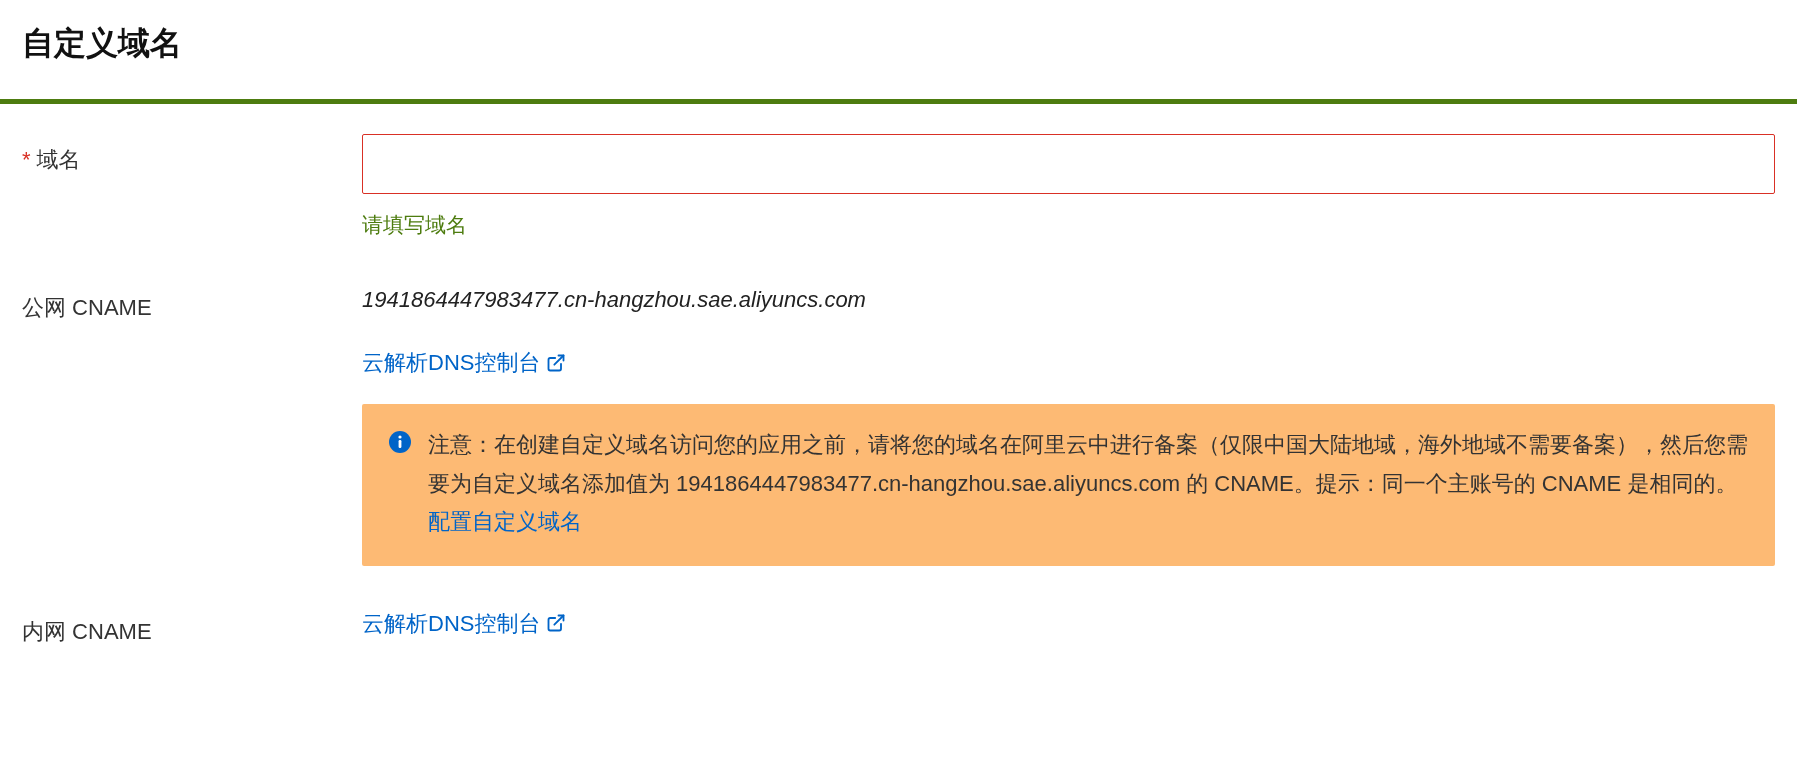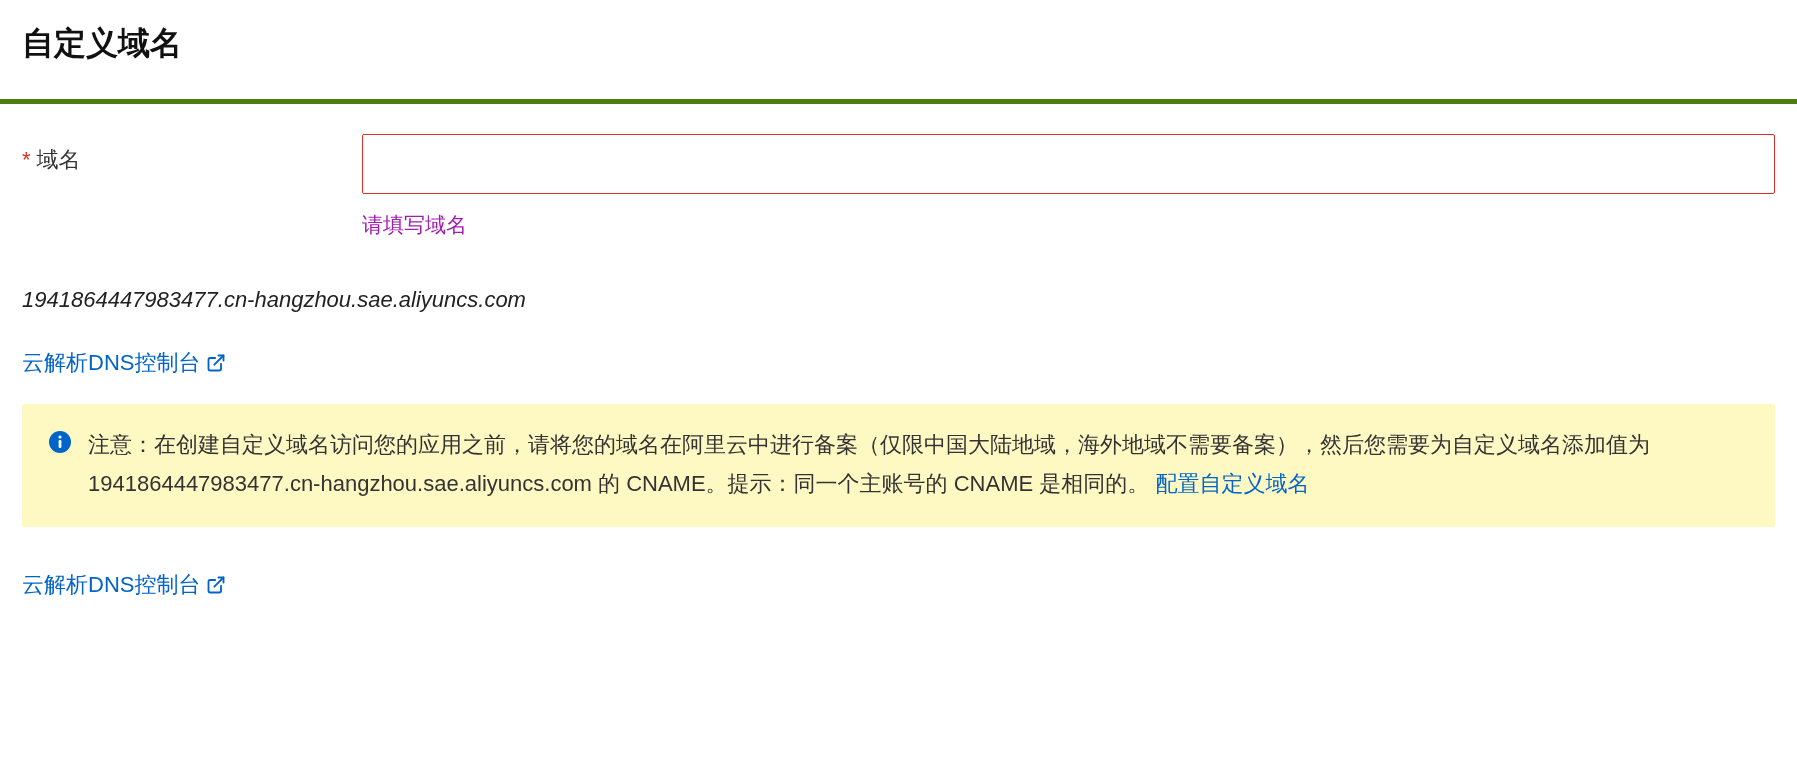--- a/index.html
+++ b/index.html
@@ -42,21 +42,21 @@
     .input-error {
       width: 100%;
       height: 60px;
       border: 1.5px solid #d93025;
       border-radius: 2px;
       padding: 8px 12px;
       font-size: 19px;
       outline: none;
     }
     .error-msg {
-      color: #a21caf;
+      color: #4d7c0f;
       margin-top: 14px;
       font-size: 21px;
     }
     .value-text {
       font-size: 22px;
       color: #222;
       margin-bottom: 28px;
       font-style: italic;
     }
     .link-row {
@@ -67,21 +67,21 @@
       font-size: 22px;
       text-decoration: none;
       cursor: pointer;
     }
     .ext-icon {
       display: inline-flex;
       width: 20px; height: 20px;
     }
     .notice-box {
       margin-top: 24px;
-      background: #fef9c3;
+      background: #fdba74;
       padding: 22px 26px 24px 26px;
       display: flex;
       gap: 16px;
       border-radius: 2px;
     }
     .info-icon {
       flex: 0 0 24px;
       width: 24px; height: 24px;
       margin-top: 4px;
     }
@@ -106,20 +106,21 @@
     <div class="label-col">
       <span class="req-star">*</span><span>域名</span>
     </div>
     <div class="field-col">
       <input class="input-error" type="text" value="" style="">
       <div class="error-msg">请填写域名</div>
     </div>
   </div>
 
   <div class="form-row">
+    <div class="label-col">公网 CNAME</div>
     <div class="field-col">
       <div class="value-text">1941864447983477.cn-hangzhou.sae.aliyuncs.com</div>
       <a class="link-row">
         <span>云解析DNS控制台</span>
         <span class="ext-icon">
           <svg viewBox="0 0 24 24" width="20" height="20" fill="none" stroke="#0064c8" stroke-width="2.2" stroke-linecap="round" stroke-linejoin="round">
             <path d="M18 13v6a2 2 0 0 1-2 2H5a2 2 0 0 1-2-2V8a2 2 0 0 1 2-2h6"></path>
             <polyline points="15 3 21 3 21 9"></polyline>
             <line x1="10" y1="14" x2="21" y2="3"></line>
           </svg>
@@ -135,20 +136,21 @@
         </span>
         <div class="notice-text">
           <span>注意：在创建自定义域名访问您的应用之前，请将您的域名在阿里云中进行备案（仅限中国大陆地域，海外地域不需要备案），然后您需要为自定义域名添加值为 1941864447983477.cn-hangzhou.sae.aliyuncs.com 的 CNAME。提示：同一个主账号的 CNAME 是相同的。</span>
           <a>配置自定义域名</a>
         </div>
       </div>
     </div>
   </div>
 
   <div class="form-row">
+    <div class="label-col">内网 CNAME</div>
     <div class="field-col">
       <a class="link-row">
         <span>云解析DNS控制台</span>
         <span class="ext-icon">
           <svg viewBox="0 0 24 24" width="20" height="20" fill="none" stroke="#0064c8" stroke-width="2.2" stroke-linecap="round" stroke-linejoin="round">
             <path d="M18 13v6a2 2 0 0 1-2 2H5a2 2 0 0 1-2-2V8a2 2 0 0 1 2-2h6"></path>
             <polyline points="15 3 21 3 21 9"></polyline>
             <line x1="10" y1="14" x2="21" y2="3"></line>
           </svg>
         </span>

